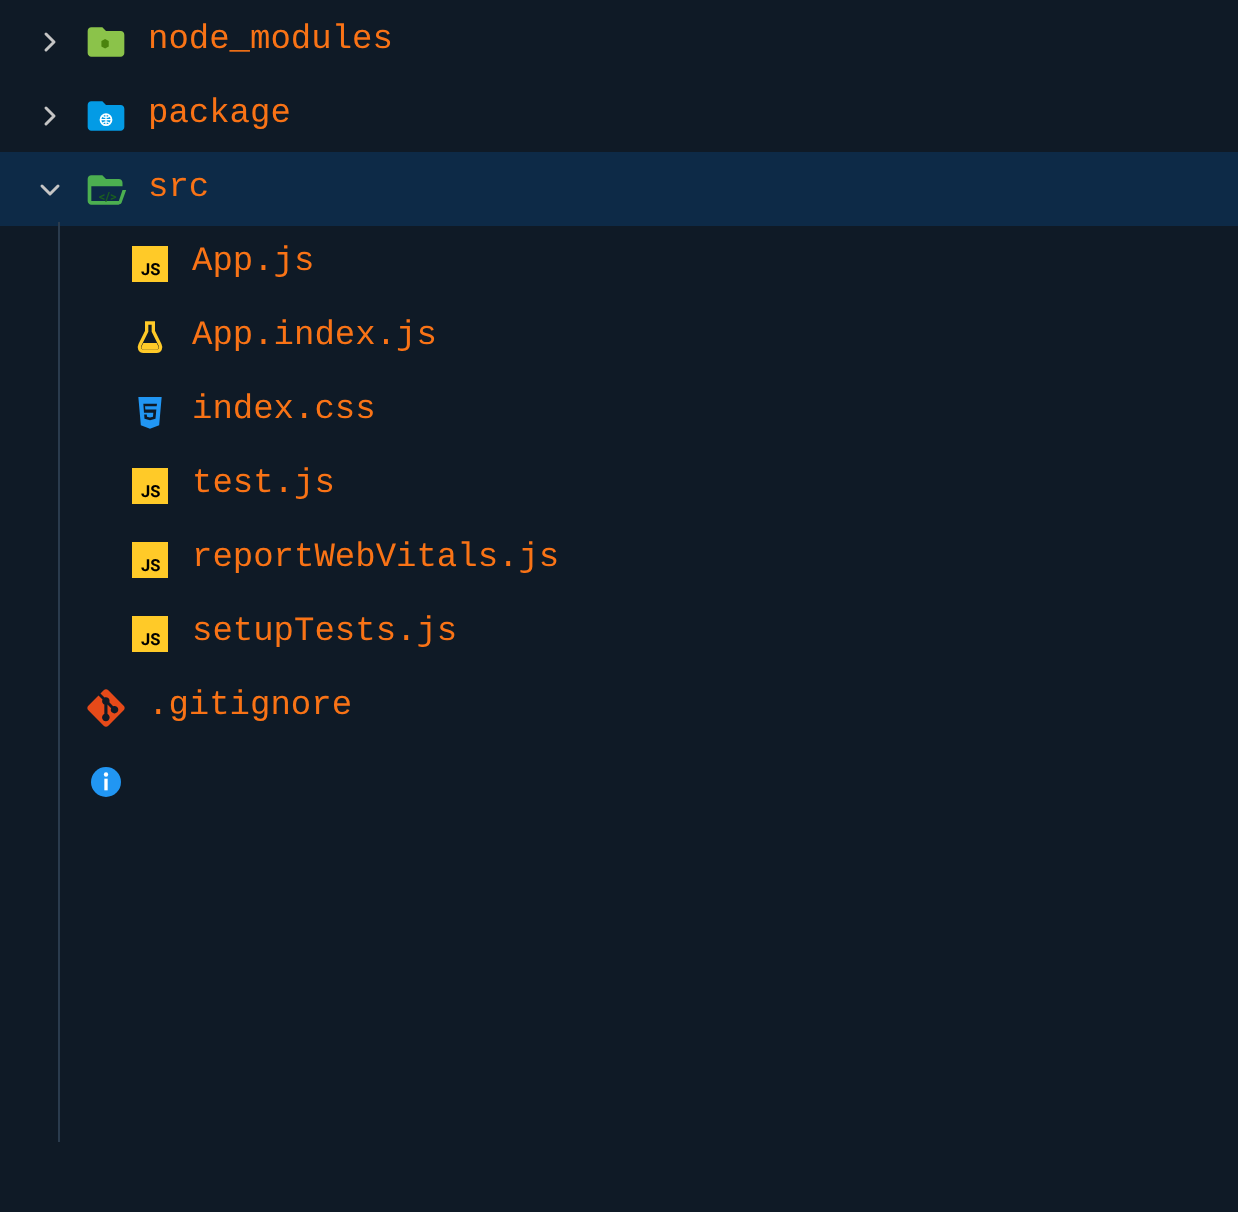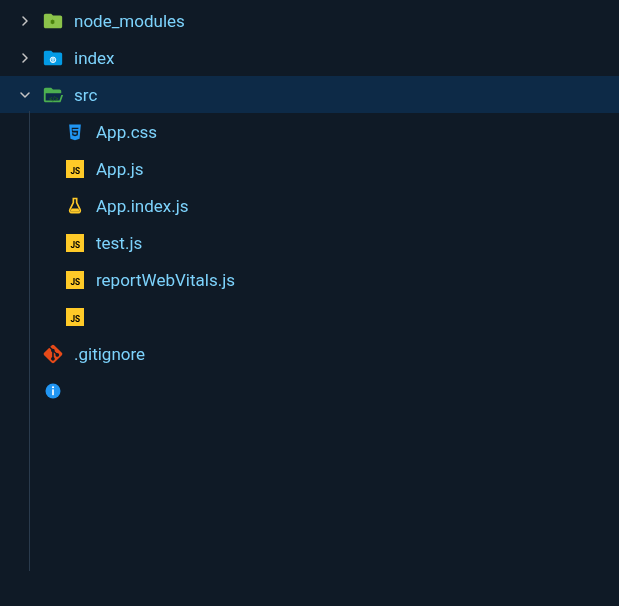--- a/index.html
+++ b/index.html
@@ -64,21 +64,22 @@
       width: 22px;
       height: 22px;
       display: flex;
       align-items: center;
       justify-content: center;
       flex-shrink: 0;
       margin-left: 8px;
       margin-right: 10px;
     }
     .label {
-      color: #7dd3fc;
+      color: #f97316;
+      font-family: Liberation Mono, monospace;
     }
     .chevron svg {
       width: 16px;
       height: 16px;
     }
   </style>
 </head>
 <body>
 
 <div class="tree">
@@ -105,47 +106,38 @@
           <path d="M6 4l4 4-4 4" stroke="currentColor" stroke-width="1.5" stroke-linecap="round" stroke-linejoin="round"></path>
         </svg>
     </span>
     <span class="icon">
       <svg viewBox="0 0 24 24" width="22" height="22">
           <path fill="#039be5" d="M10 4H4c-1.1 0-2 .9-2 2v12c0 1.1.9 2 2 2h16c1.1 0 2-.9 2-2V8c0-1.1-.9-2-2-2h-8l-2-2z"></path>
           <circle cx="12" cy="14" r="3" fill="none" stroke="#fff" stroke-width="1"></circle>
           <path d="M9 14h6M12 11v6M10 12c1 1 3 1 4 0M10 16c1-1 3-1 4 0" stroke="#fff" stroke-width="0.7" fill="none"></path>
         </svg>
     </span>
-    <span class="label">index</span>
+    <span class="label">package</span>
   </div>
 
   <div class="row indent-level-1 selected">
     <span class="chevron">
       <svg viewBox="0 0 16 16" fill="none">
           <path d="M4 6l4 4 4-4" stroke="currentColor" stroke-width="1.5" stroke-linecap="round" stroke-linejoin="round"></path>
         </svg>
     </span>
     <span class="icon">
       <svg viewBox="0 0 24 24" width="22" height="22">
           <path fill="#4caf50" d="M19 20H4c-1.1 0-2-.9-2-2V6c0-1.1.9-2 2-2h6l2 2h7c1.1 0 2 .9 2 2v2H4v8h15l2-6h2l-2.5 7c-.3.7-1 .9-1.5.9z"></path>
           <text x="8" y="18" font-size="7" fill="#1b5e20" font-weight="bold">&lt;/&gt;</text>
         </svg>
     </span>
     <span class="label">src</span>
   </div>
 
-  <div class="row indent-level-2">
-    <span class="chevron-placeholder"></span>
-    <span class="icon">
-      <svg viewBox="0 0 24 24" width="20" height="20">
-          <path fill="#2196f3" d="M5 3l1.5 17L12 22l5.5-2L19 3H5zm11 5.5H9l.2 2h6.6l-.5 5.5L12 17l-3.3-1-.2-2.5h1.6l.1 1.3 1.8.5 1.8-.5.2-2.3H8.4L8 7h8.2l-.2 1.5z"></path>
-        </svg>
-    </span>
-    <span class="label">App.css</span>
-  </div>
 
   <div class="row indent-level-2">
     <span class="chevron-placeholder"></span>
     <span class="icon">
       <svg viewBox="0 0 24 24" width="18" height="18">
           <rect width="24" height="24" fill="#ffca28"></rect>
           <text x="6" y="19" font-size="11" font-weight="bold" fill="#000">JS</text>
         </svg>
     </span>
     <span class="label">App.js</span>
@@ -155,20 +147,29 @@
     <span class="chevron-placeholder"></span>
     <span class="icon">
       <svg viewBox="0 0 24 24" width="20" height="20">
           <path fill="none" stroke="#ffca28" stroke-width="2" d="M9 3h6M10 3v5l-4 8c-1 2 0 4 2 4h8c2 0 3-2 2-4l-4-8V3"></path>
           <path fill="#ffca28" d="M8 15h8l1 2c.5 1 0 2-1 2H8c-1 0-1.5-1-1-2l1-2z"></path>
         </svg>
     </span>
     <span class="label">App.index.js</span>
   </div>
 
+  <div class="row indent-level-2">
+    <span class="chevron-placeholder"></span>
+    <span class="icon">
+      <svg viewBox="0 0 24 24" width="20" height="20">
+          <path fill="#2196f3" d="M5 3l1.5 17L12 22l5.5-2L19 3H5zm11 5.5H9l.2 2h6.6l-.5 5.5L12 17l-3.3-1-.2-2.5h1.6l.1 1.3 1.8.5 1.8-.5.2-2.3H8.4L8 7h8.2l-.2 1.5z"></path>
+        </svg>
+    </span>
+    <span class="label">index.css</span>
+  </div>
 
   <div class="row indent-level-2">
     <span class="chevron-placeholder"></span>
     <span class="icon">
       <svg viewBox="0 0 24 24" width="18" height="18">
           <rect width="24" height="24" fill="#ffca28"></rect>
           <text x="6" y="19" font-size="11" font-weight="bold" fill="#000">JS</text>
         </svg>
     </span>
     <span class="label">test.js</span>
@@ -187,20 +188,21 @@
   </div>
 
   <div class="row indent-level-2">
     <span class="chevron-placeholder"></span>
     <span class="icon">
       <svg viewBox="0 0 24 24" width="18" height="18">
           <rect width="24" height="24" fill="#ffca28"></rect>
           <text x="6" y="19" font-size="11" font-weight="bold" fill="#000">JS</text>
         </svg>
     </span>
+    <span class="label">setupTests.js</span>
   </div>
 
   <div class="row indent-level-1">
     <span class="chevron-placeholder"></span>
     <span class="icon">
       <svg viewBox="0 0 24 24" width="20" height="20">
           <path fill="#e64a19" d="M22.6 10.6L13.4 1.4c-.8-.8-2-.8-2.8 0L8.7 3.3l2.4 2.4c.8-.3 1.8-.1 2.4.5.6.6.8 1.6.5 2.4l2.3 2.3c.8-.3 1.8-.1 2.4.5.9.9.9 2.3 0 3.2-.9.9-2.3.9-3.2 0-.7-.7-.8-1.7-.4-2.5l-2.2-2.2v5.7c.2.1.4.3.6.5.9.9.9 2.3 0 3.2-.9.9-2.3.9-3.2 0-.9-.9-.9-2.3 0-3.2.2-.2.5-.4.7-.5V9.9c-.3-.1-.5-.3-.7-.5-.7-.7-.8-1.7-.4-2.5L7.5 4.5 1.4 10.6c-.8.8-.8 2 0 2.8l9.2 9.2c.8.8 2 .8 2.8 0l9.2-9.2c.8-.8.8-2 0-2.8z"></path>
         </svg>
     </span>
     <span class="label">.gitignore</span>

